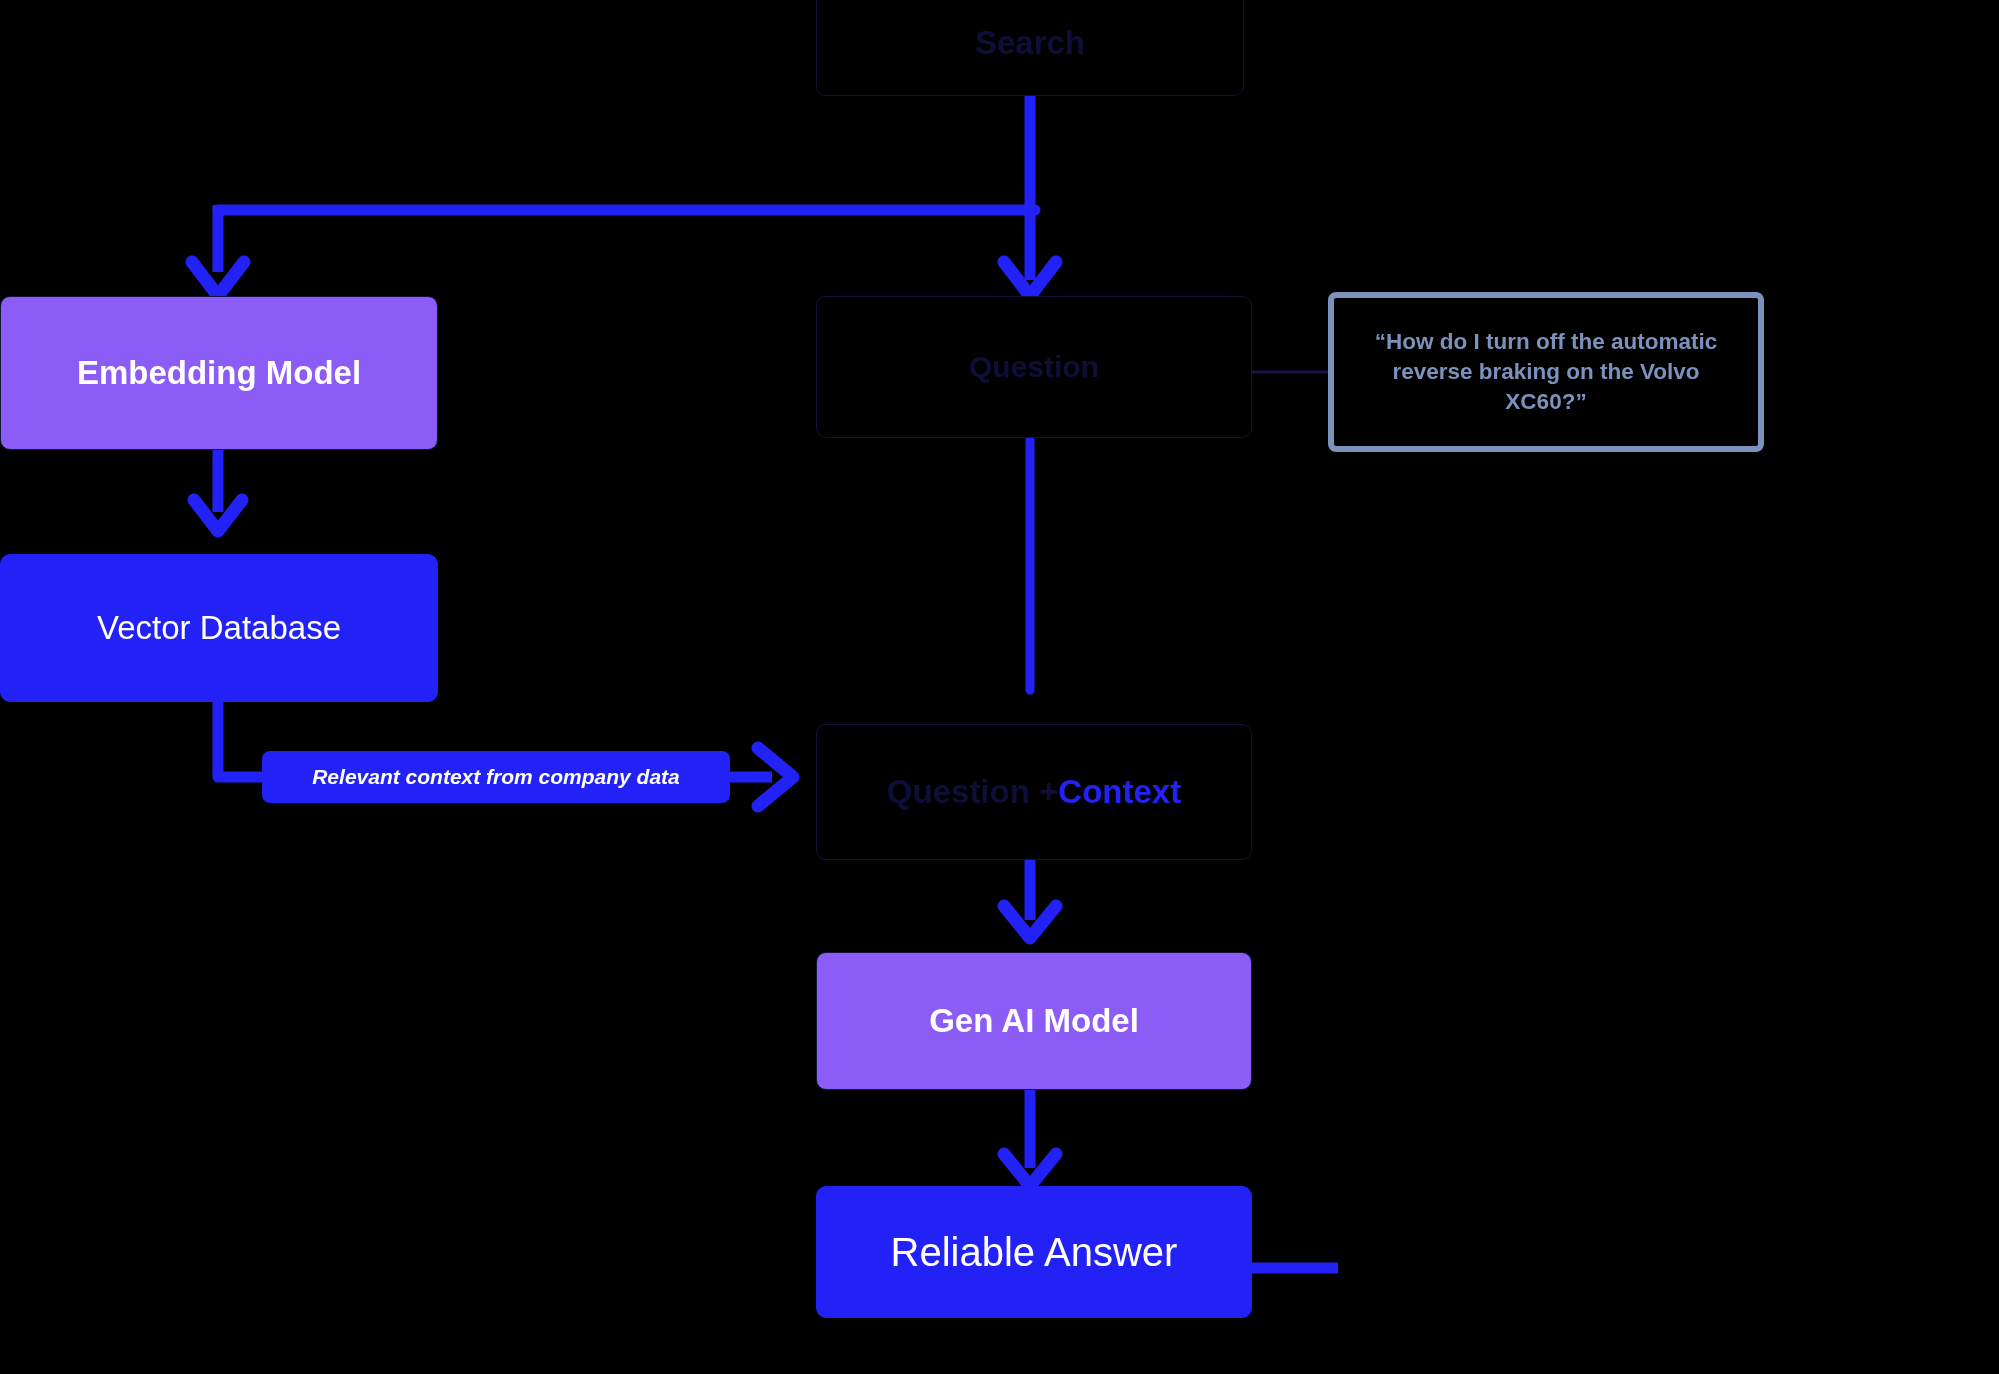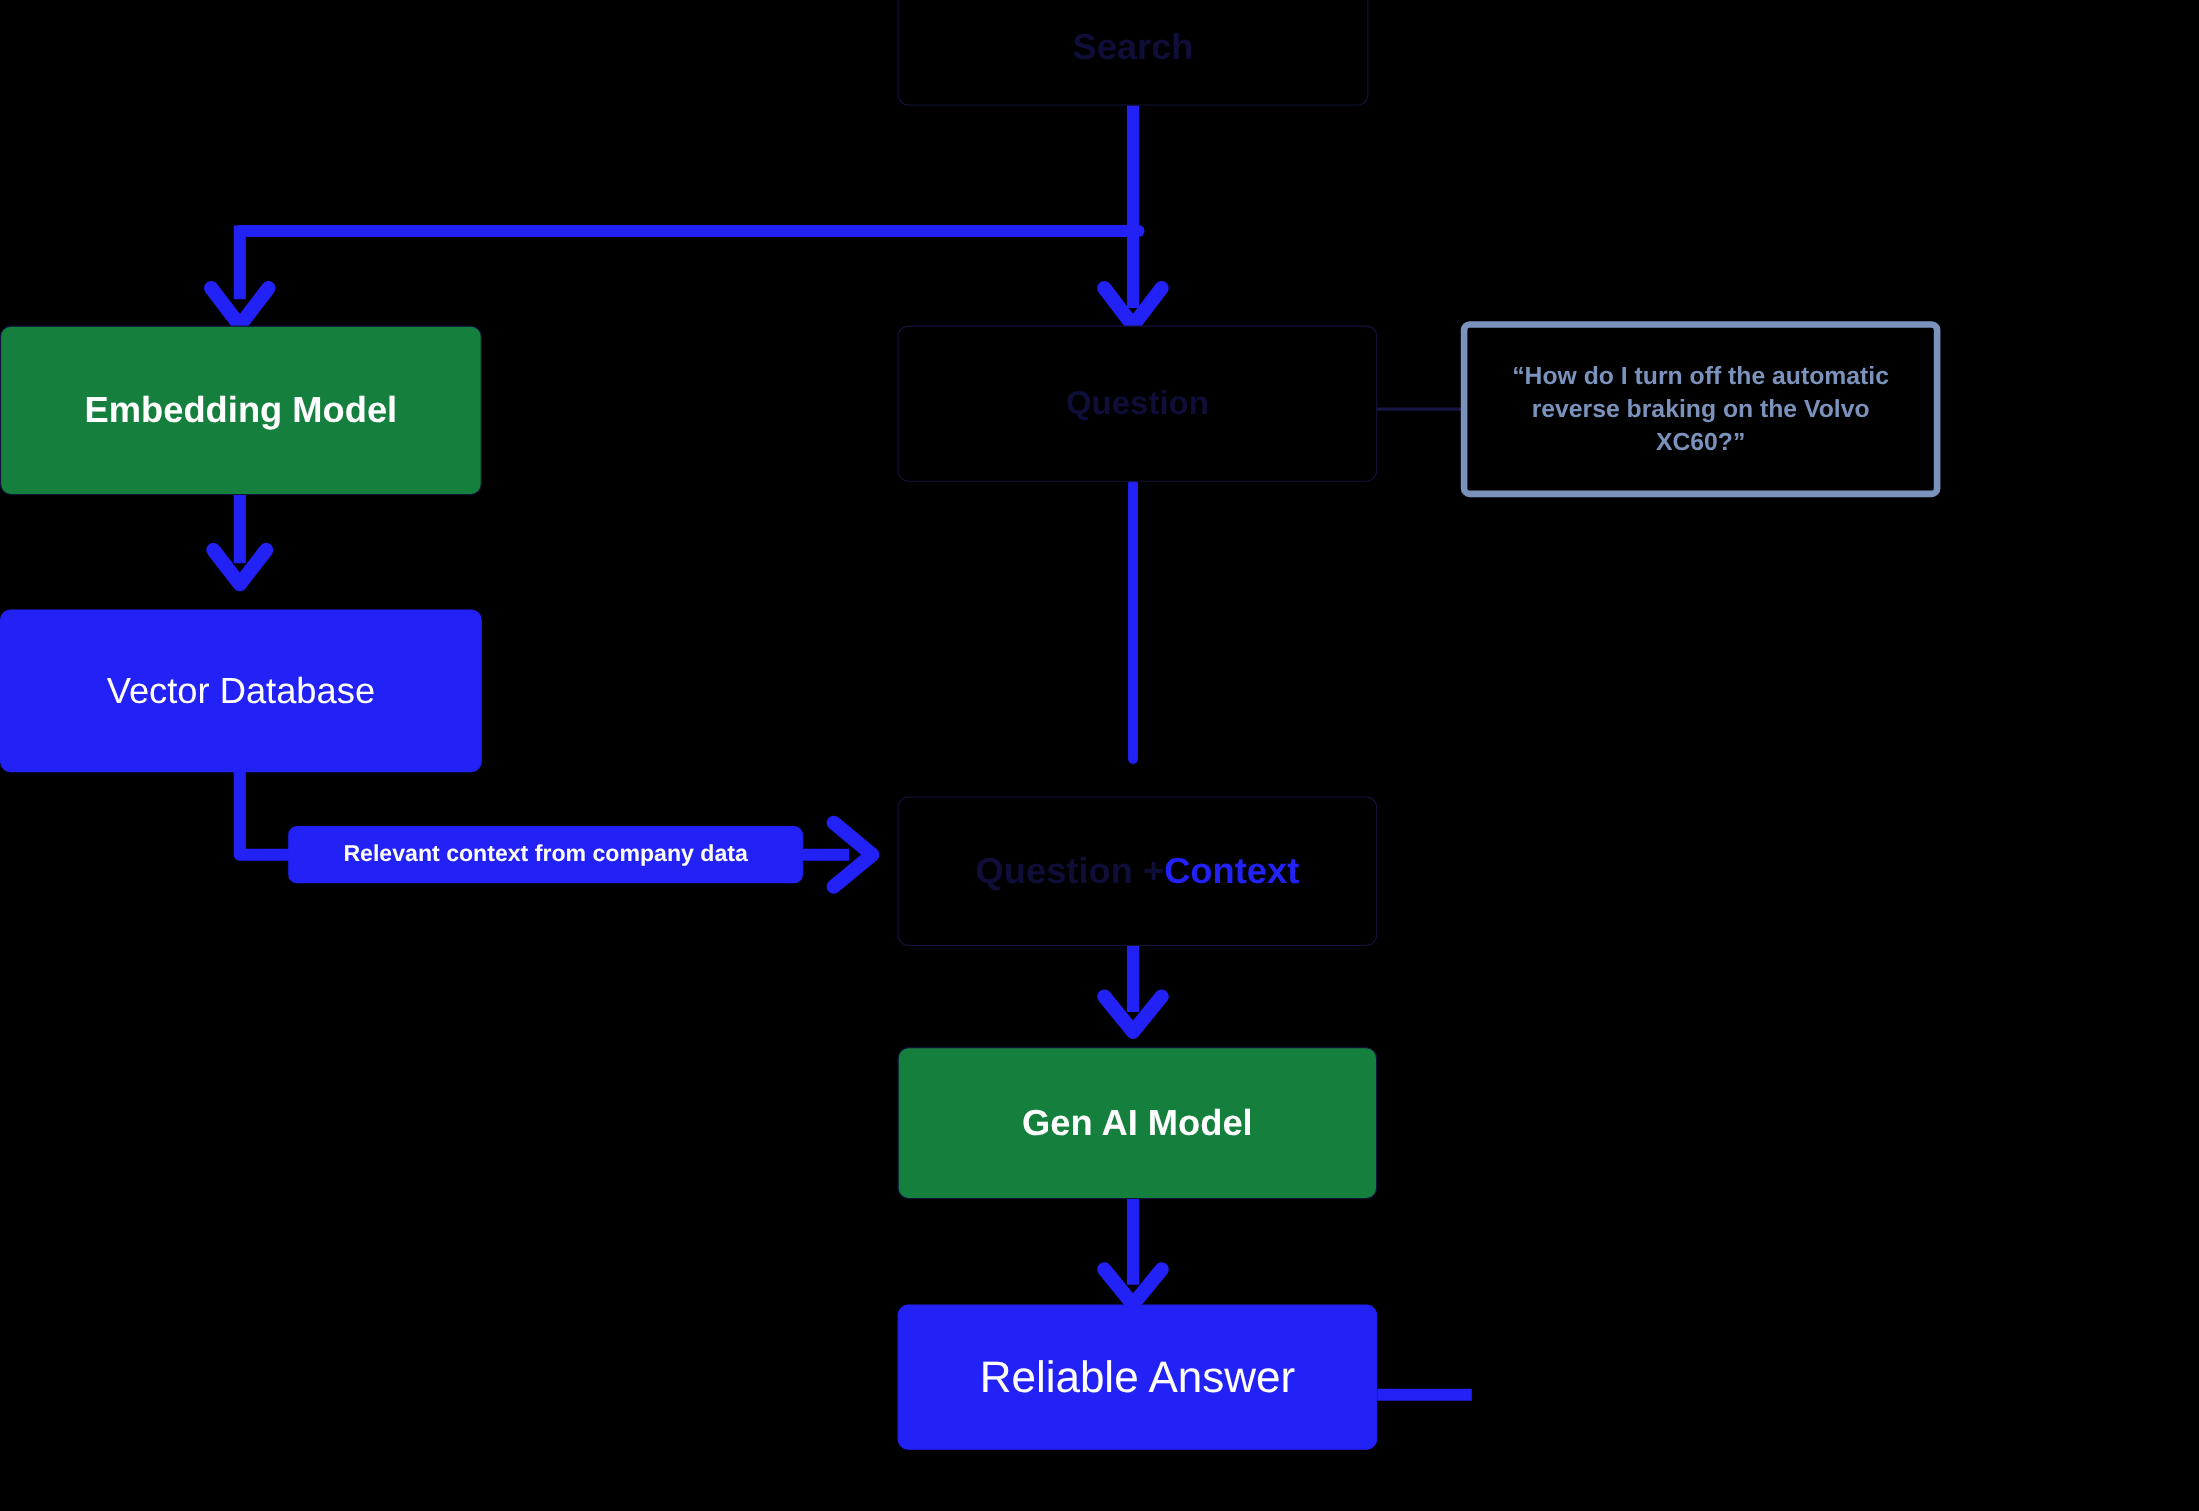--- a/index.html
+++ b/index.html
@@ -31,21 +31,21 @@
   }
   
   .node.dark {
     background: #000000;
     border: 1px solid #12123a;
     color: #0e0e38;
     font-weight: 700;
   }
   
   .node.darklit {
-    background: #15803d;
+    background: #8b5cf6;
     border: 1px solid #12123a;
     color: #ffffff;
     font-weight: 700;
     justify-content: center;
   }
   
   .node.blue {
     background: #2222F7;
     border: 1px solid #2222F7;
     color: #ffffff;
@@ -58,20 +58,21 @@
     position: absolute;
     box-sizing: border-box;
     display: flex;
     align-items: center;
     justify-content: center;
     background: #2222F7;
     color: #ffffff;
     font-weight: 700;
     border-radius: 8px;
     text-align: center;
+    font-style: italic;
   }
 
   
   .callout {
     position: absolute;
     box-sizing: border-box;
     display: flex;
     align-items: center;
     justify-content: center;
     background: #000000;

